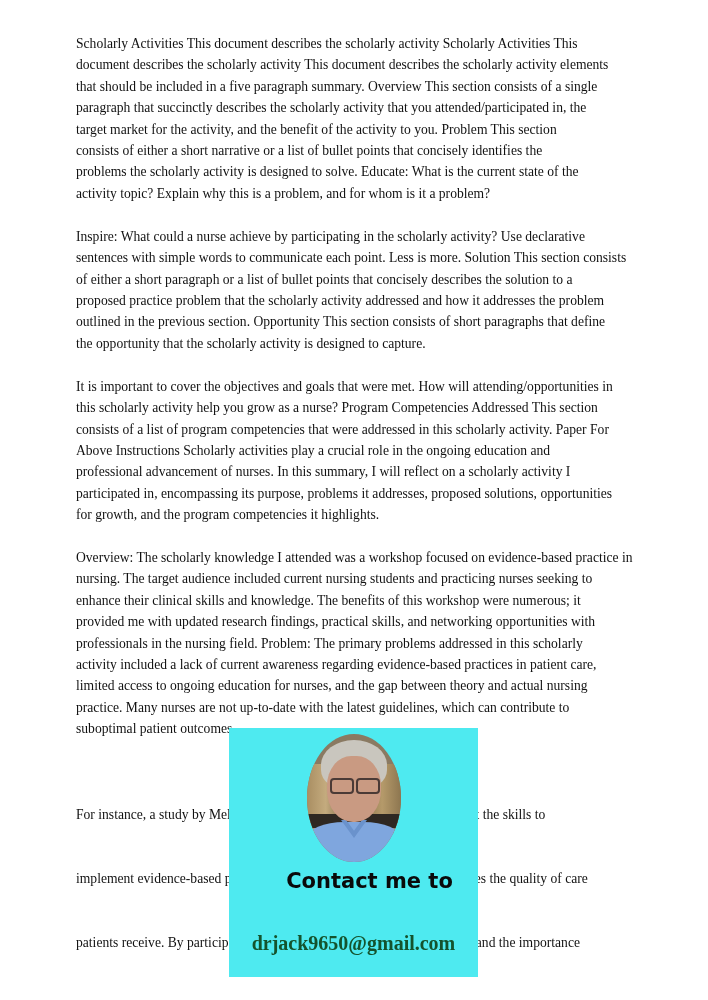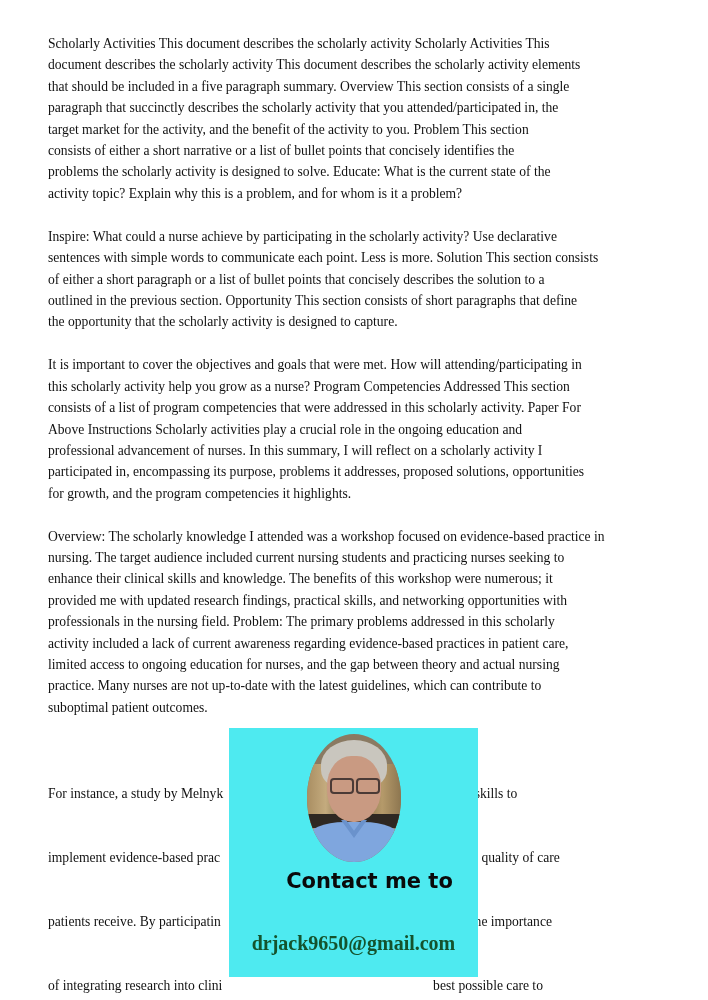--- a/index.html
+++ b/index.html
@@ -22,20 +22,21 @@
       width: 600px;
     }
     .para {
       margin: 0 0 21.5px 0;
       font-size: 13.6px;
       line-height: 21.4px;
     }
     .line {
       display: block;
       white-space: nowrap;
+      margin-left: 28px;
     }
     .promo {
       position: absolute;
       left: 229px;
       top: 728px;
       width: 249px;
       height: 249px;
       background: #4eeaf0;
       text-align: center;
     }
@@ -117,25 +118,26 @@
     <span class="line">paragraph that succinctly describes the scholarly activity that you attended/participated in, the</span>
     <span class="line">target market for the activity, and the benefit of the activity to you. Problem This section</span>
     <span class="line">consists of either a short narrative or a list of bullet points that concisely identifies the</span>
     <span class="line">problems the scholarly activity is designed to solve. Educate: What is the current state of the</span>
     <span class="line">activity topic? Explain why this is a problem, and for whom is it a problem?</span>
   </p>
   <p class="para">
     <span class="line">Inspire: What could a nurse achieve by participating in the scholarly activity? Use declarative</span>
     <span class="line">sentences with simple words to communicate each point. Less is more. Solution This section consists</span>
     <span class="line">of either a short paragraph or a list of bullet points that concisely describes the solution to a</span>
+    <span class="line">proposed practice problem that the scholarly activity addressed and how it addresses the problem</span>
     <span class="line">outlined in the previous section. Opportunity This section consists of short paragraphs that define</span>
     <span class="line">the opportunity that the scholarly activity is designed to capture.</span>
   </p>
   <p class="para">
-    <span class="line">It is important to cover the objectives and goals that were met. How will attending/participating in</span>
+    <span class="line">It is important to cover the objectives and goals that were met. How will attending/opportunities in</span>
     <span class="line">this scholarly activity help you grow as a nurse? Program Competencies Addressed This section</span>
     <span class="line">consists of a list of program competencies that were addressed in this scholarly activity. Paper For</span>
     <span class="line">Above Instructions Scholarly activities play a crucial role in the ongoing education and</span>
     <span class="line">professional advancement of nurses. In this summary, I will reflect on a scholarly activity I</span>
     <span class="line">participated in, encompassing its purpose, problems it addresses, proposed solutions, opportunities</span>
     <span class="line">for growth, and the program competencies it highlights.</span>
   </p>
   <p class="para">
     <span class="line">Overview: The scholarly knowledge I attended was a workshop focused on evidence-based practice in</span>
     <span class="line">nursing. The target audience included current nursing students and practicing nurses seeking to</span>

